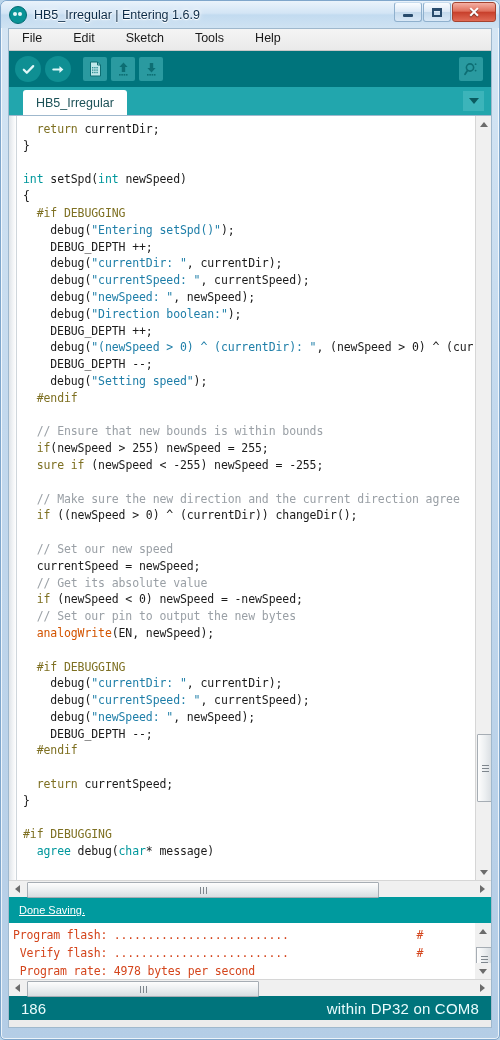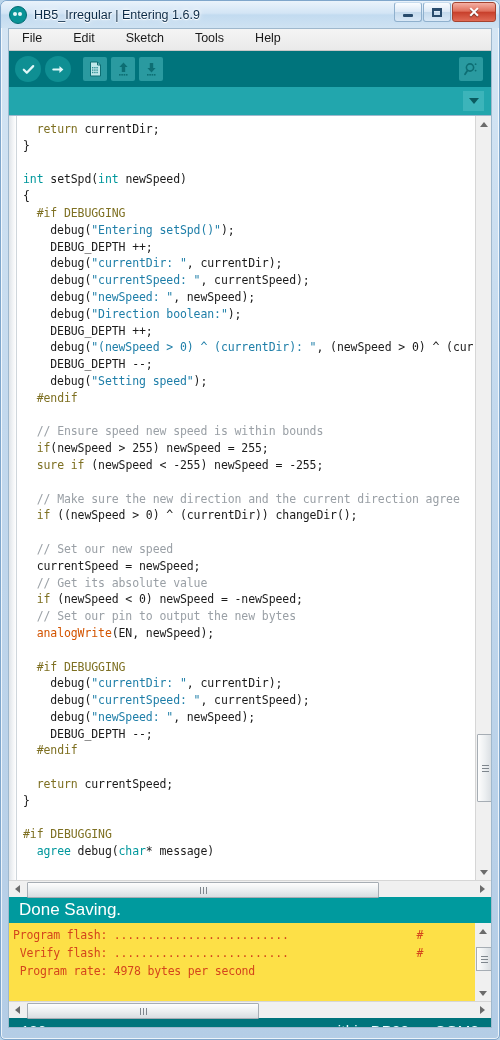--- a/index.html
+++ b/index.html
@@ -287,26 +287,26 @@
   }
 
   
   .status-msg {
     height: 26px;
     background: #009a9e;
     display: flex; align-items: center;
     padding-left: 10px;
     box-sizing: border-box;
   }
-  .status-msg span { color: #fff; font-size: 17px; }
+  .status-msg span { color: #fff; font-size: 11px; text-decoration: underline; }
 
   
   .console-wrap {
-    height: 78px;
-    background: #fde047;
+    height: 56px;
+    background: #ffffff;
     display: flex;
     box-sizing: border-box;
   }
   .console {
     flex: 1 1 auto;
     overflow: hidden;
     padding: 3px 0 0 4px;
     box-sizing: border-box;
   }
   .console pre {
@@ -442,20 +442,23 @@
             <circle cx="7" cy="6.5" r="3.6" fill="none" stroke="#0d6e73" stroke-width="1.6"></circle>
             <path d="M4.5 9.5 L2 13.2" stroke="#0d6e73" stroke-width="1.8" stroke-linecap="round"></path>
             <circle cx="12.6" cy="3.2" r="0.9" fill="#0d6e73"></circle>
             <circle cx="12.6" cy="9.6" r="0.9" fill="#0d6e73"></circle>
           </svg>
         </span>
       </div>
     </div>
 
     <div class="tabbar">
+      <div class="tab-active">
+        <span class="tab-label">HB5_Irregular</span>
+      </div>
       <div class="tab-menu">
         <span class="caret"></span>
       </div>
     </div>
 
     <div class="editor-wrap">
       <div class="editor-gutter"></div>
       <div class="code">
         <pre><span id="code-text">  <span class="ret">return</span> currentDir;
 }
@@ -468,21 +471,21 @@
     debug(<span class="str">"currentDir: "</span>, currentDir);
     debug(<span class="str">"currentSpeed: "</span>, currentSpeed);
     debug(<span class="str">"newSpeed: "</span>, newSpeed);
     debug(<span class="str">"Direction boolean:"</span>);
     DEBUG_DEPTH ++;
     debug(<span class="str">"(newSpeed &gt; 0) ^ (currentDir): "</span>, (newSpeed &gt; 0) ^ (cur
     DEBUG_DEPTH --;
     debug(<span class="str">"Setting speed"</span>);
   <span class="pre">#endif</span>
 
-  <span class="cmt">// Ensure speed new speed is within bounds</span>
+  <span class="cmt">// Ensure that new bounds is within bounds</span>
   <span class="ret">if</span>(newSpeed &gt; 255) newSpeed = 255;
   <span class="ret">sure</span> <span class="ret">if</span> (newSpeed &lt; -255) newSpeed = -255;
 
   <span class="cmt">// Make sure the new direction and the current direction agree</span>
   <span class="ret">if</span> ((newSpeed &gt; 0) ^ (currentDir)) changeDir();
 
   <span class="cmt">// Set our new speed</span>
   currentSpeed = newSpeed;
   <span class="cmt">// Get its absolute value</span>
   <span class="ret">if</span> (newSpeed &lt; 0) newSpeed = -newSpeed;

